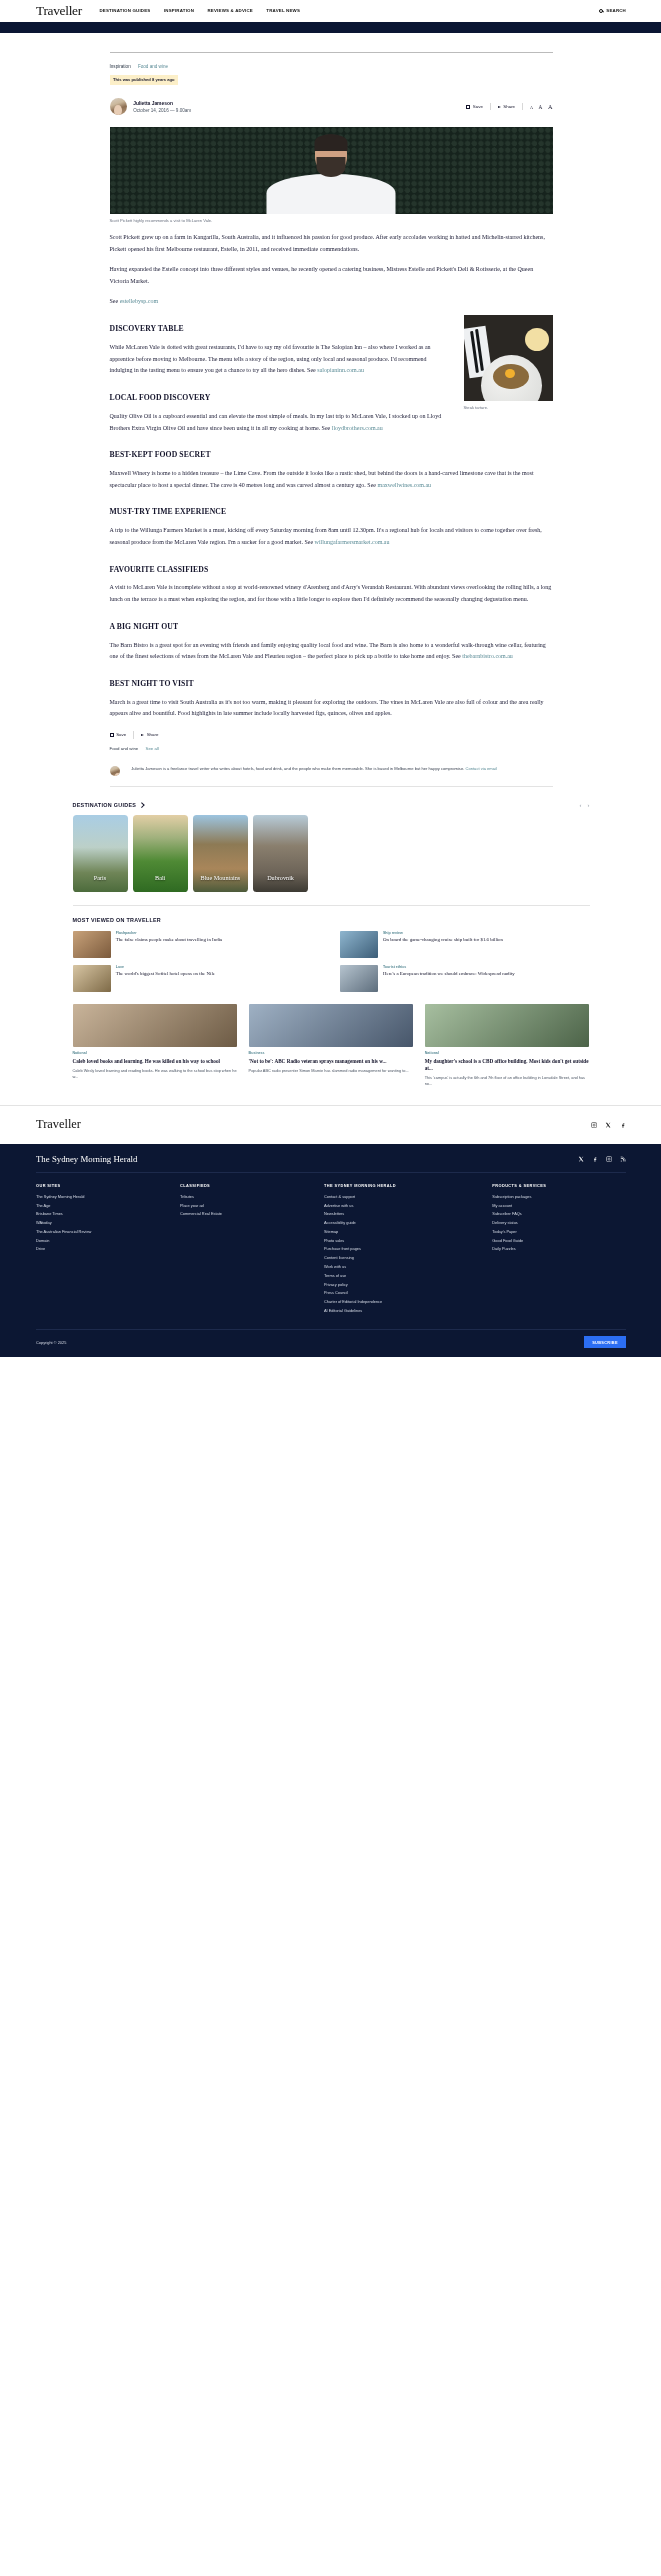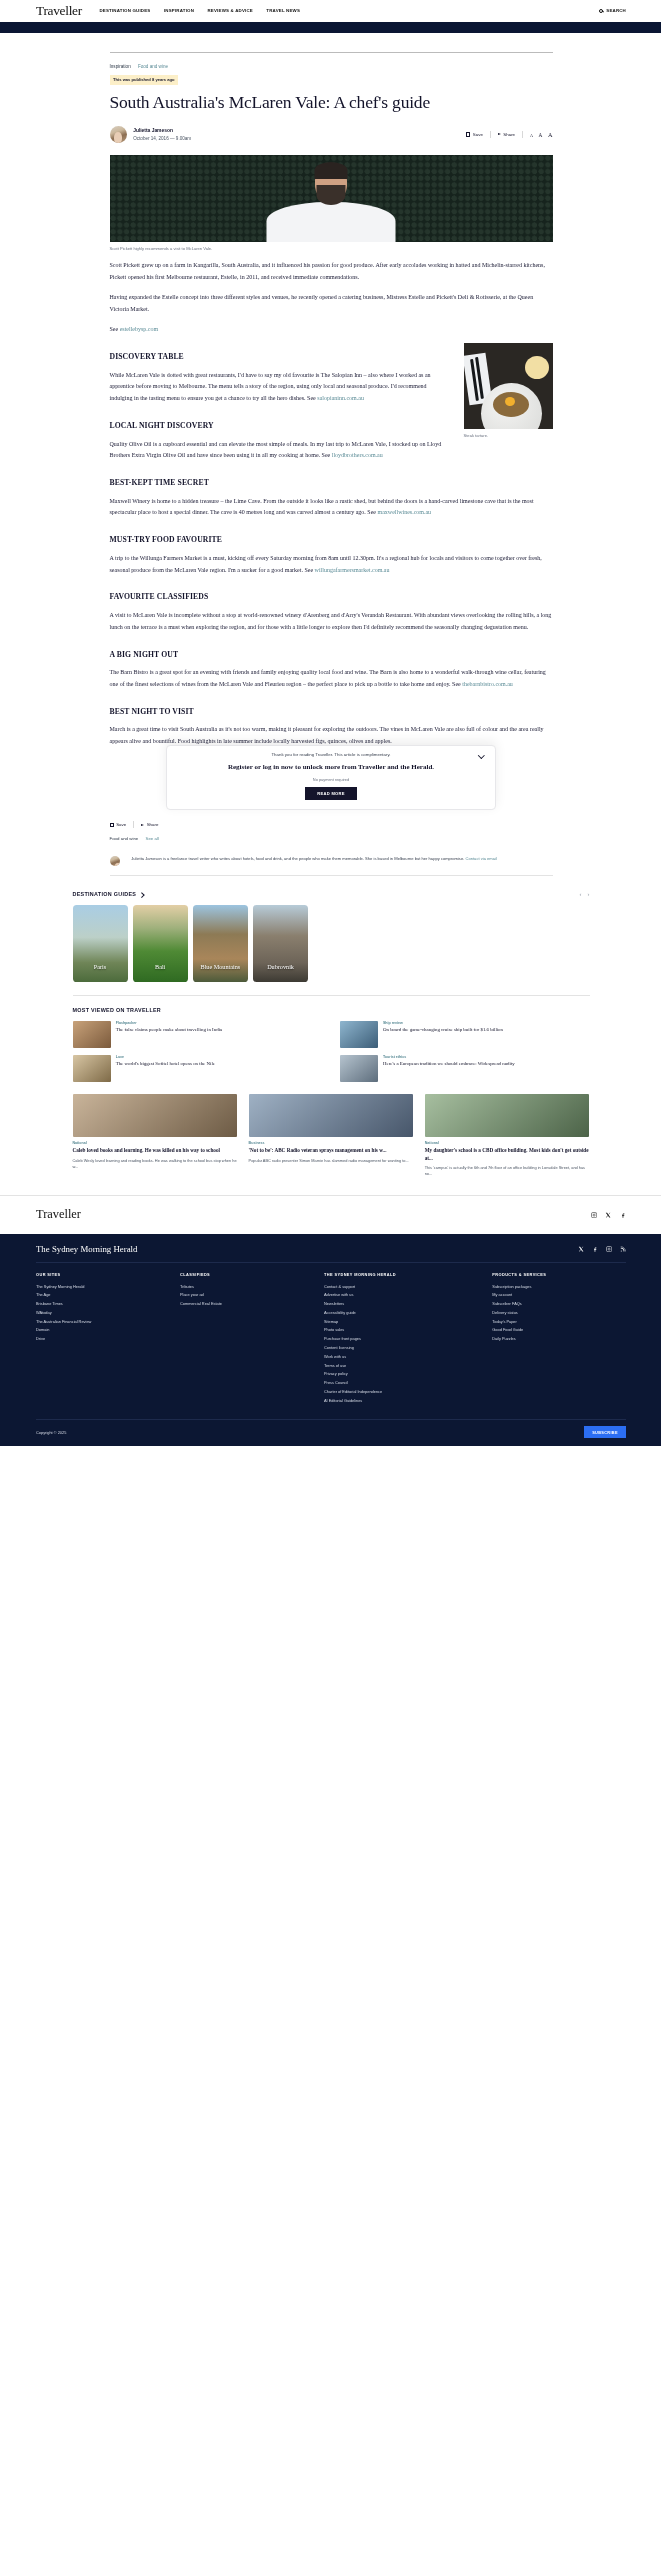--- a/index.html
+++ b/index.html
@@ -166,21 +166,20 @@
 
   <div class="topline"></div>
 
   <div class="crumb">
     <span class="c1">Inspiration</span>
     <span class="c2">Food and wine</span>
   </div>
 
   <div class="badge">This was published 8 years ago</div>
 
-  <h1 class="title">South Australia's McLaren Vale: A chef's guide</h1>
 
   <div class="bylinerow">
     <div class="avatar"></div>
     <div>
       <div class="byname">Julietta Jameson</div>
       <div class="bydate">October 14, 2016 — 9.00am</div>
     </div>
     <div class="tools">
       <div class="tool">
         <span class="sqico"></span>
@@ -228,56 +227,47 @@
       </div>
     </div>
     <div class="figcap">Steak tartare.</div>
   </div>
 
   <h2 class="sec">DISCOVERY TABLE</h2>
   <p class="body">
     <span>While McLaren Vale is dotted with great restaurants, I'd have to say my old favourite is The Salopian Inn – also where I worked as an apprentice before moving to Melbourne. The menu tells a story of the region, using only local and seasonal produce. I'd recommend indulging in the tasting menu to ensure you get a chance to try all the hero dishes. See </span><a class="lk">salopianinn.com.au</a>
   </p>
 
-  <h2 class="sec">LOCAL NIGHT DISCOVERY</h2>
+  <h2 class="sec">LOCAL FOOD DISCOVERY</h2>
   <p class="body">
     <span>Quality Olive Oil is a cupboard essential and can elevate the most simple of meals. In my last trip to McLaren Vale, I stocked up on Lloyd Brothers Extra Virgin Olive Oil and have since been using it in all my cooking at home. See </span><a class="lk">lloydbrothers.com.au</a>
   </p>
 
-  <h2 class="sec">BEST-KEPT TIME SECRET</h2>
+  <h2 class="sec">BEST-KEPT FOOD SECRET</h2>
   <p class="body">
     <span>Maxwell Winery is home to a hidden treasure – the Lime Cave. From the outside it looks like a rustic shed, but behind the doors is a hand-carved limestone cave that is the most spectacular place to host a special dinner. The cave is 40 metres long and was carved almost a century ago. See </span><a class="lk">maxwellwines.com.au</a>
   </p>
 
-  <h2 class="sec">MUST-TRY FOOD FAVOURITE</h2>
+  <h2 class="sec">MUST-TRY TIME EXPERIENCE</h2>
   <p class="body">
     <span>A trip to the Willunga Farmers Market is a must, kicking off every Saturday morning from 8am until 12.30pm. It's a regional hub for locals and visitors to come together over fresh, seasonal produce from the McLaren Vale region. I'm a sucker for a good market. See </span><a class="lk">willungafarmersmarket.com.au</a>
   </p>
 
   <h2 class="sec">FAVOURITE CLASSIFIEDS</h2>
   <p class="body">A visit to McLaren Vale is incomplete without a stop at world-renowned winery d'Arenberg and d'Arry's Verandah Restaurant. With abundant views overlooking the rolling hills, a long lunch on the terrace is a must when exploring the region, and for those with a little longer to explore then I'd definitely recommend the seasonally changing degustation menu.</p>
 
   <h2 class="sec">A BIG NIGHT OUT</h2>
   <p class="body">
     <span>The Barn Bistro is a great spot for an evening with friends and family enjoying quality local food and wine. The Barn is also home to a wonderful walk-through wine cellar, featuring one of the finest selections of wines from the McLaren Vale and Fleurieu region – the perfect place to pick up a bottle to take home and enjoy. See </span><a class="lk">thebarnbistro.com.au</a>
   </p>
 
   <h2 class="sec">BEST NIGHT TO VISIT</h2>
   <p class="body">March is a great time to visit South Australia as it's not too warm, making it pleasant for exploring the outdoors. The vines in McLaren Vale are also full of colour and the area really appears alive and bountiful. Food highlights in late summer include locally harvested figs, quinces, olives and apples.</p>
 
   
-  <div class="paywall">
-    <div class="pwtop">
-      <span class="t">Thank you for reading Traveller. This article is complimentary.</span>
-      <span class="chev"></span>
-    </div>
-    <div class="pwtitle">Register or log in now to unlock more from Traveller and the Herald.</div>
-    <div class="pwsub">No payment required</div>
-    <div class="pwbtn">READ MORE</div>
-  </div>
 
   <div class="aftertools">
     <div class="tool" style="padding-left:0;">
       <span class="sqico"></span>
       <span>Save</span>
     </div>
     <div class="tdiv"></div>
     <div class="tool">
       <span class="shico"></span>
       <span>Share</span>

